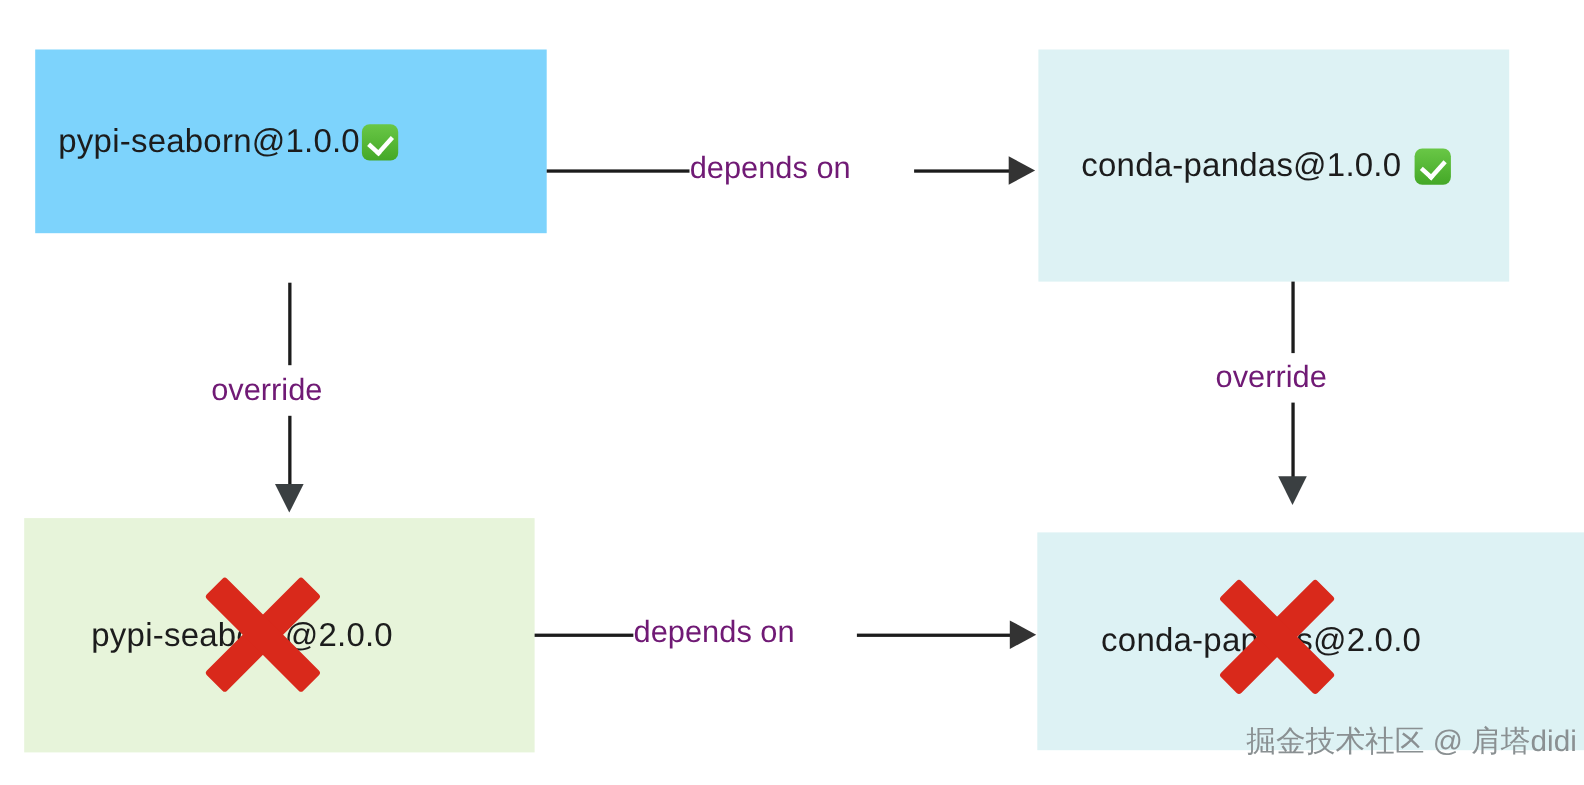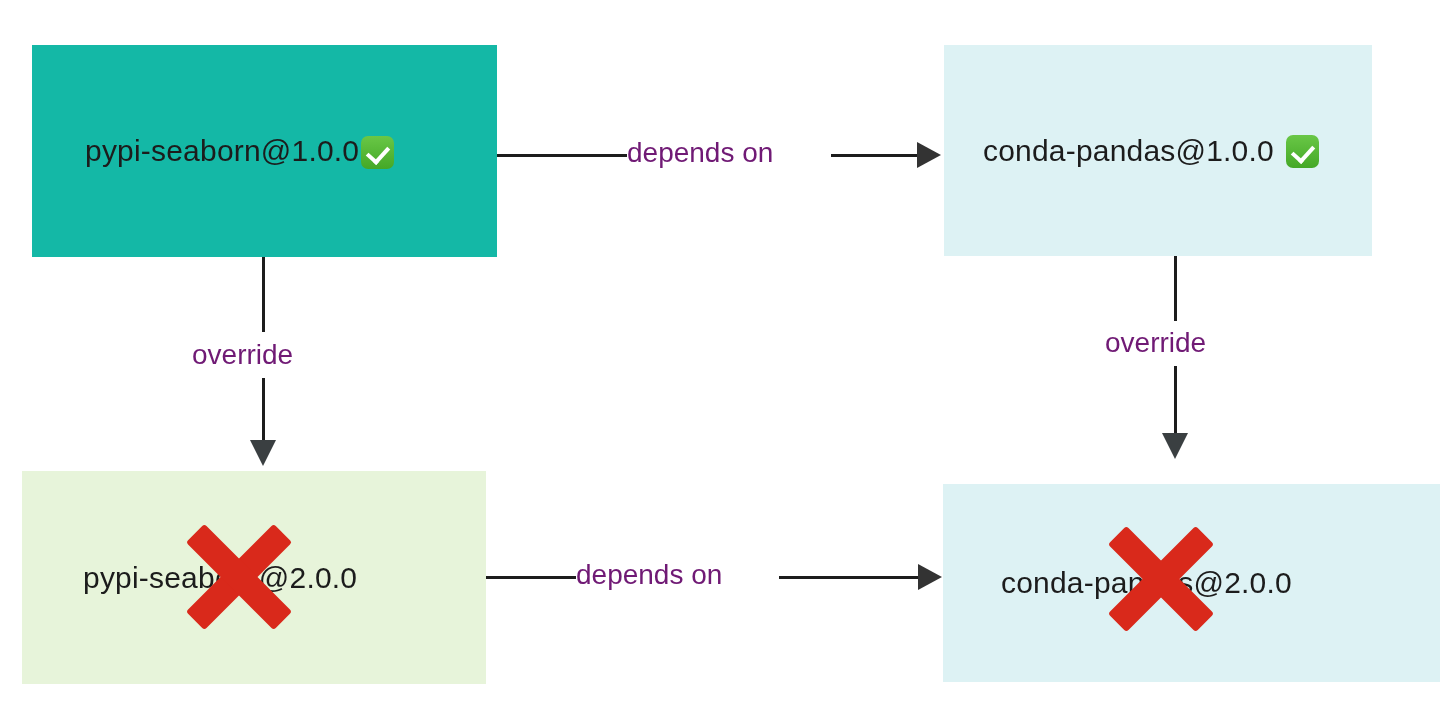--- a/index.html
+++ b/index.html
@@ -25,23 +25,23 @@
   }
   .node-label {
     font-size: 30px;
     color: #1c1c1c;
     letter-spacing: 0.2px;
     white-space: nowrap;
     line-height: 1;
   }
 
   #node-tl {
-    left: 32px;  top: 45px;  width: 465px; height: 212px;
-    background: #14b8a6;
-    padding-left: 53px;
+    left: 32px;  top: 45px;  width: 465px; height: 167px;
+    background: #7dd3fc;
+    padding-left: 21px;
   }
   #node-tr {
     left: 944px; top: 45px;  width: 428px; height: 211px;
     background: #ddf2f4;
     padding-left: 39px;
   }
   #node-bl {
     left: 22px;  top: 471px; width: 464px; height: 213px;
     background: #e7f4da;
     padding-left: 61px;
@@ -209,14 +209,15 @@
   <div class="edge-line v-line" id="e-left-line-a"></div>
   <div class="edge-label" id="e-left-label">override</div>
   <div class="edge-line v-line" id="e-left-line-b"></div>
   <div class="arrow-down" id="e-left-arrow"></div>
 
   <div class="edge-line v-line" id="e-right-line-a"></div>
   <div class="edge-label" id="e-right-label">override</div>
   <div class="edge-line v-line" id="e-right-line-b"></div>
   <div class="arrow-down" id="e-right-arrow"></div>
 
+  <div id="watermark">掘金技术社区 @ 肩塔didi</div>
 
 </div>
 
 </body></html>

